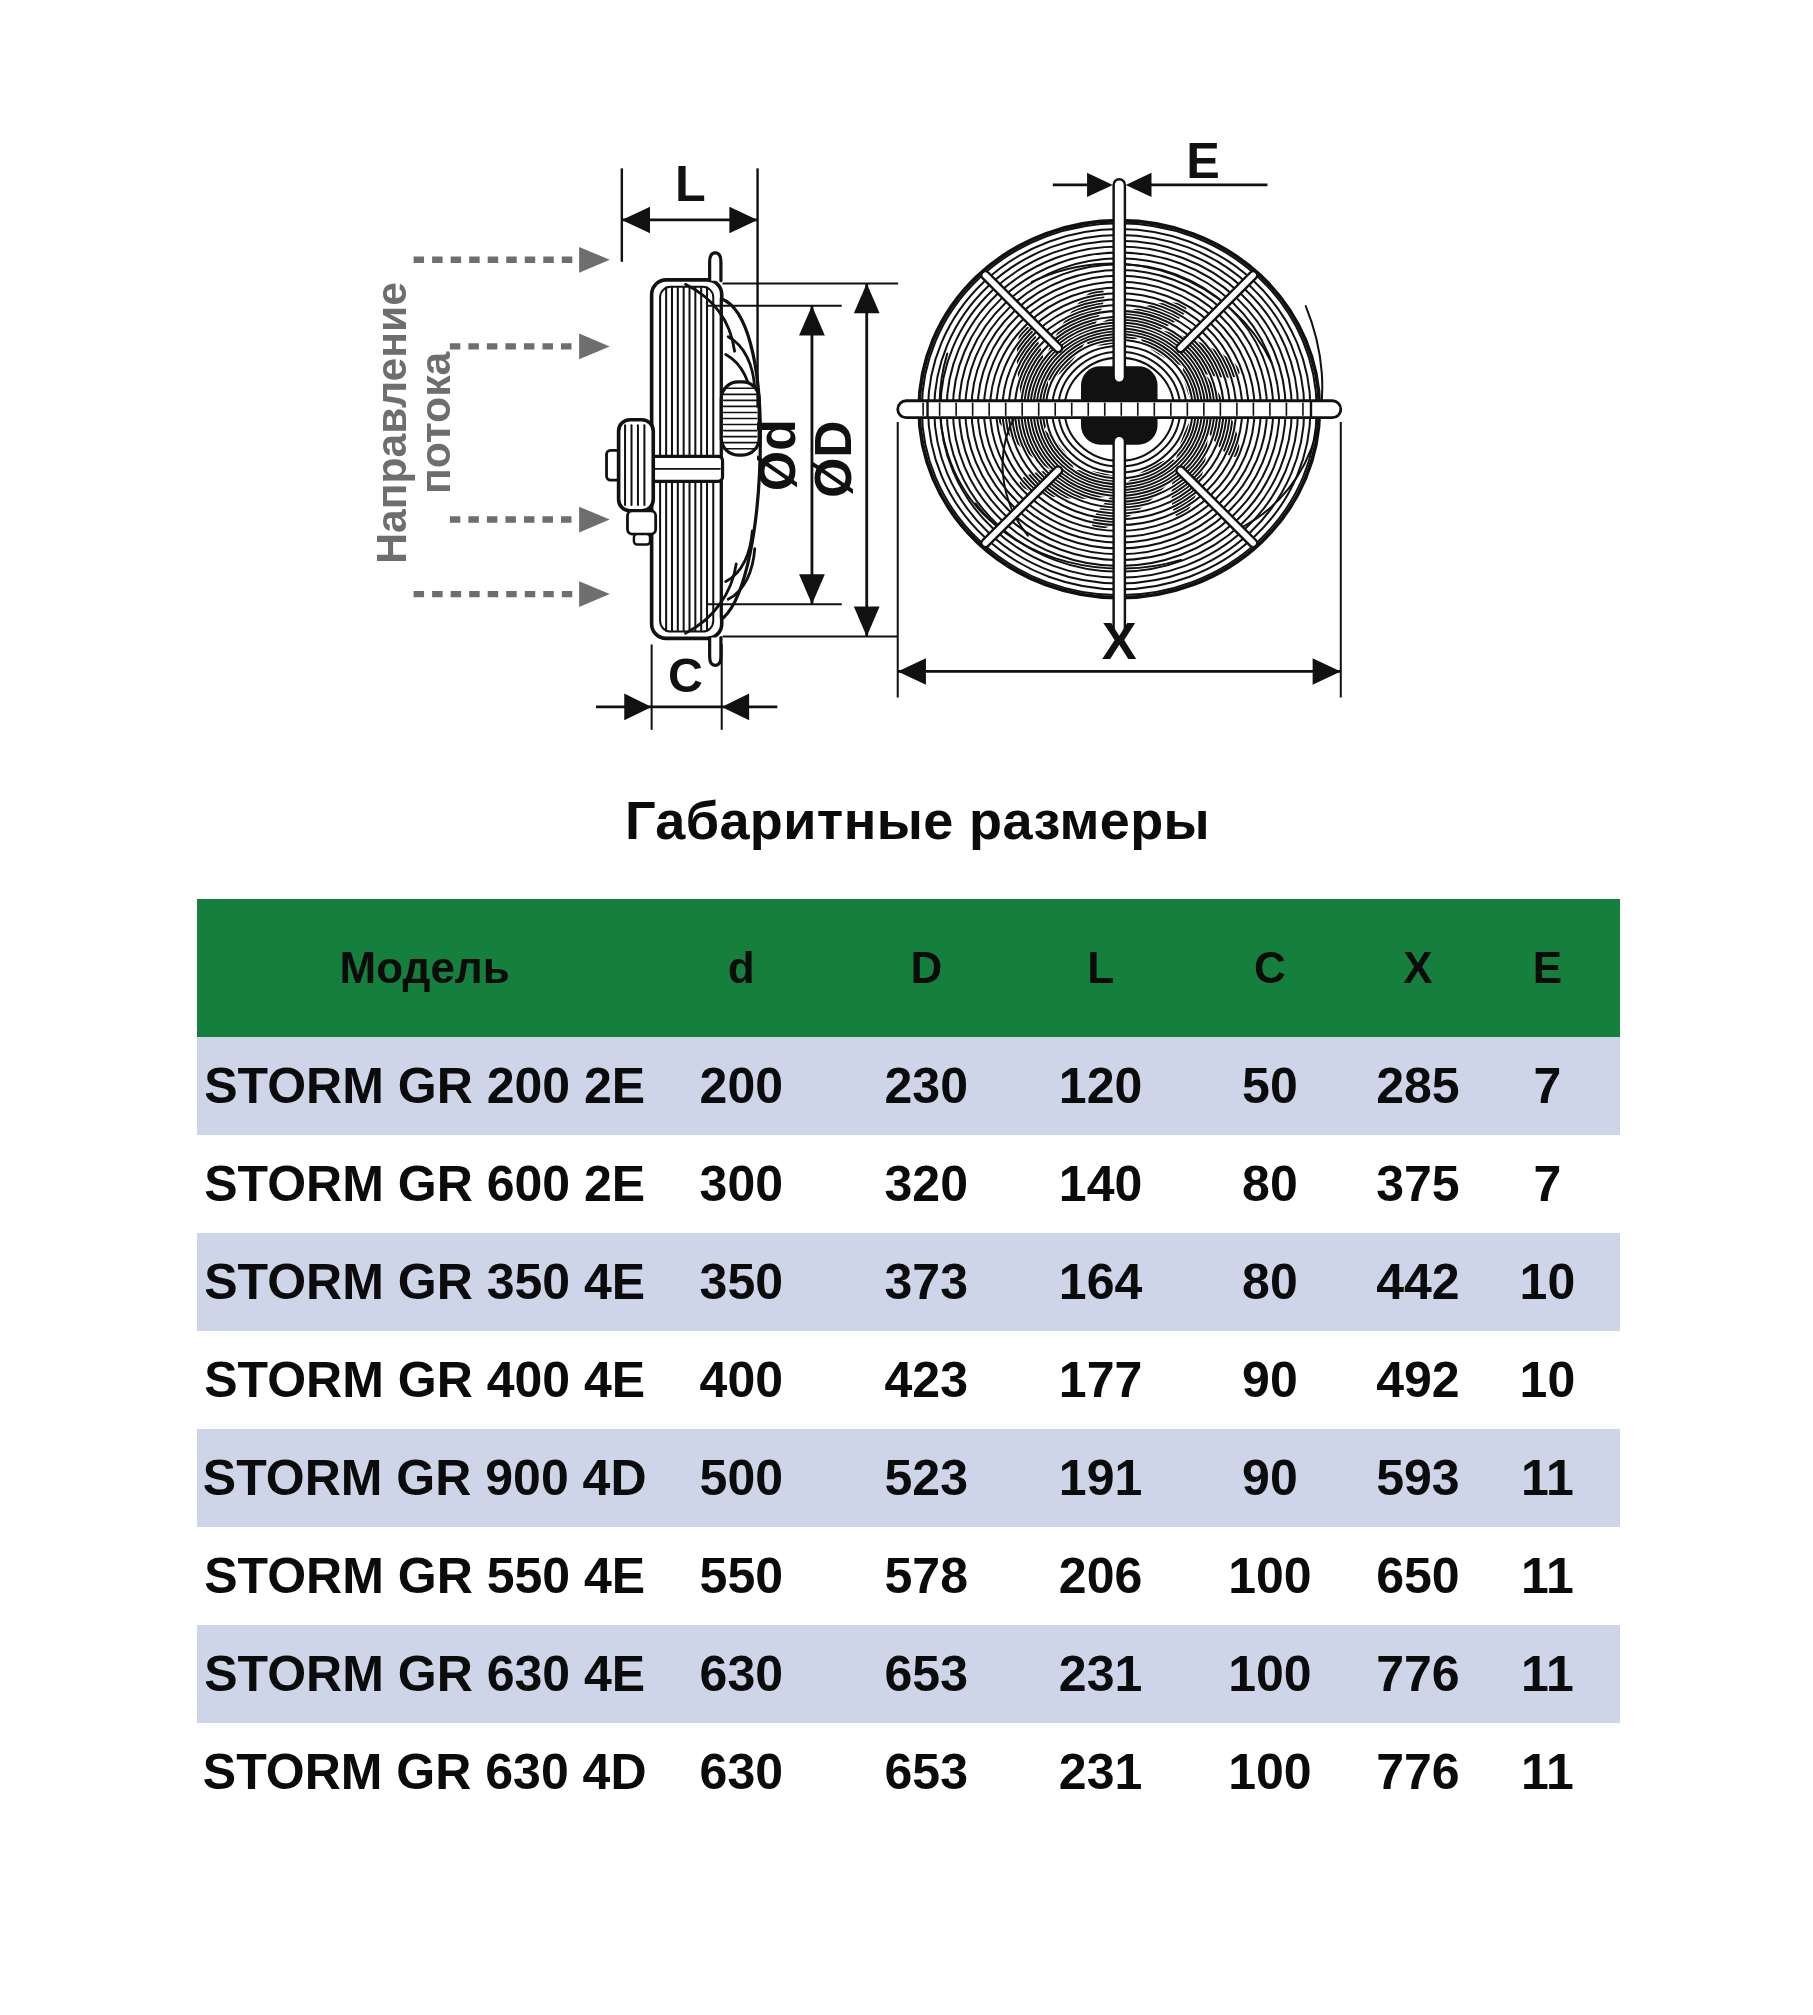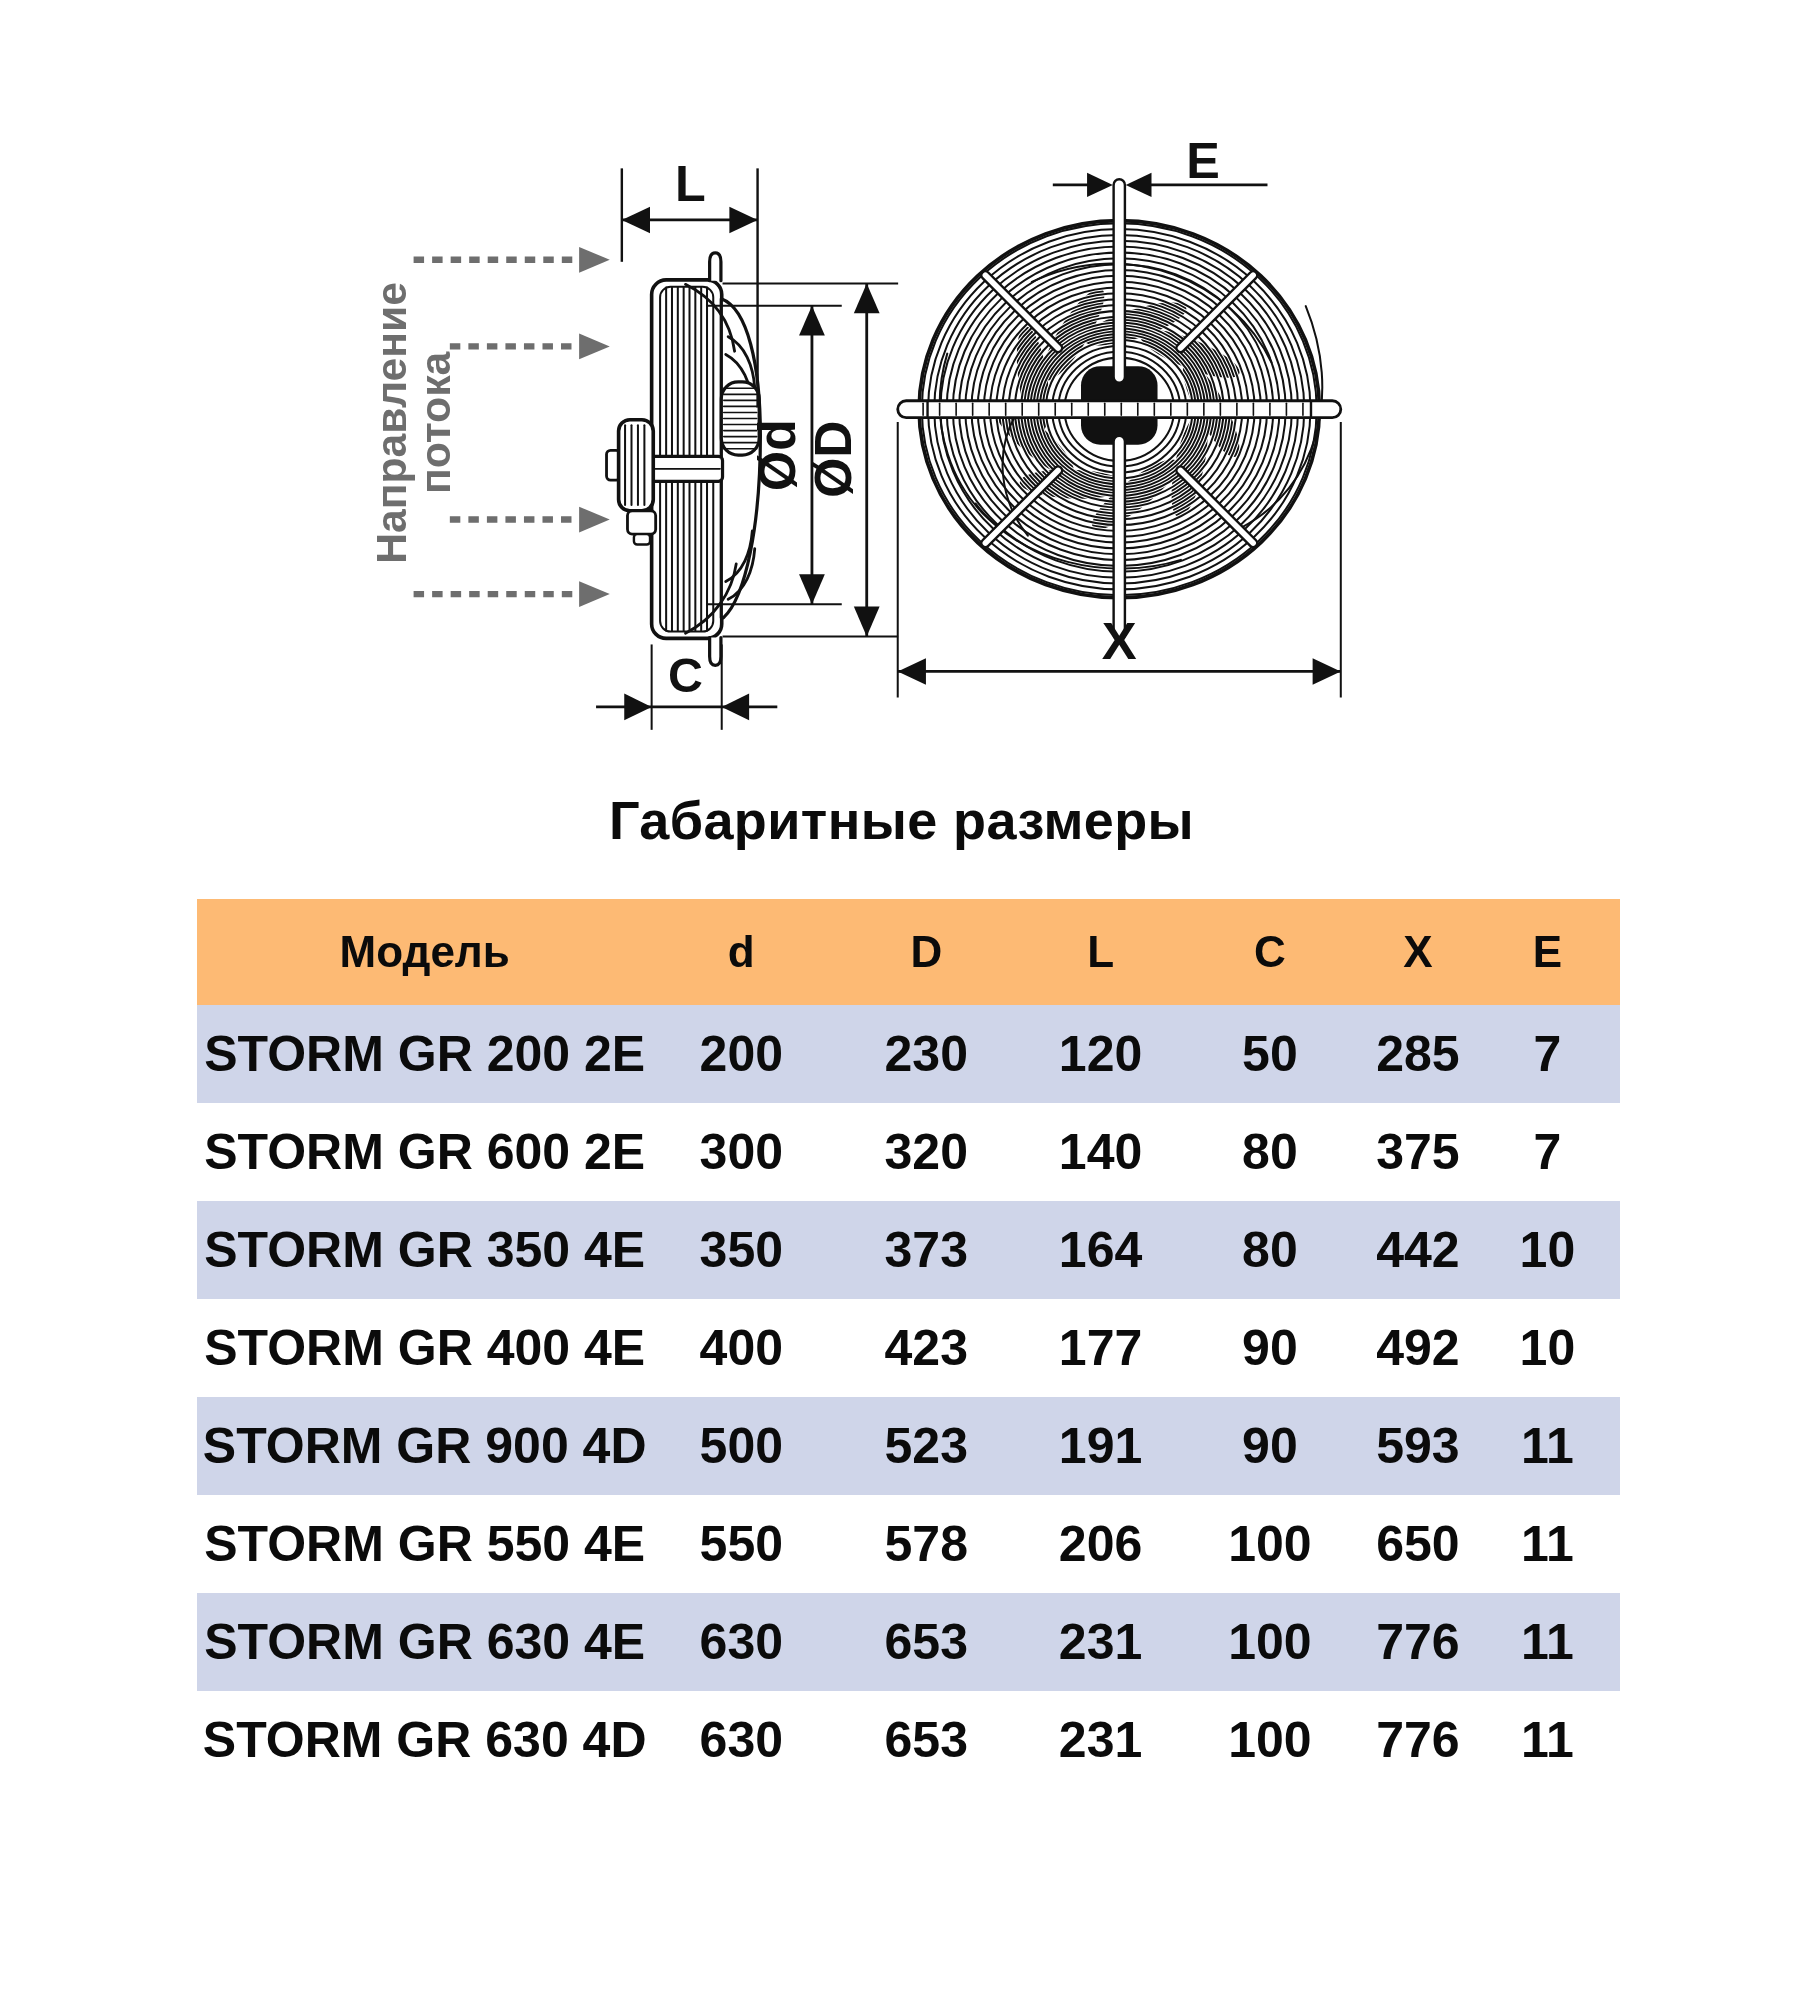--- a/index.html
+++ b/index.html
@@ -4,30 +4,30 @@
 <style>
   html,body{margin:0;padding:0;}
   body{
     width:1814px;height:2418px;position:relative;background:#ffffff;
     font-family:"Liberation Sans",sans-serif;overflow:hidden;
   }
   .stage{position:absolute;left:0;top:0;width:1814px;height:2418px;}
   svg.diagram{position:absolute;left:0;top:0;}
   svg text{font-family:"Liberation Sans",sans-serif;}
   .doc-title{
-    position:absolute;left:190px;top:789px;width:1423px;
+    position:absolute;left:206px;top:789px;width:1423px;
     text-align:center;font-size:54px;font-weight:700;color:#0b0b0b;letter-spacing:0.4px;
   }
   table.dims{
     position:absolute;left:197px;top:899px;width:1423px;
     border-collapse:collapse;table-layout:fixed;
   }
   table.dims th{
-    height:106px;background:#fdba74;font-size:44px;font-weight:700;color:#0b0b0b;
-    text-align:center;vertical-align:middle;padding:0;white-space:nowrap;
+    height:106px;background:#15803d;font-size:44px;font-weight:700;color:#0b0b0b;
+    text-align:center;vertical-align:middle;padding:16px;white-space:nowrap;
   }
   table.dims td{
     height:98px;font-size:50px;font-weight:700;color:#0b0b0b;
     text-align:center;vertical-align:middle;padding:0;white-space:nowrap;
   }
   table.dims tbody tr:nth-child(odd){background:#cfd5e9;}
   table.dims tbody tr:nth-child(even){background:#ffffff;}
 </style>
 </head>
 <body>

